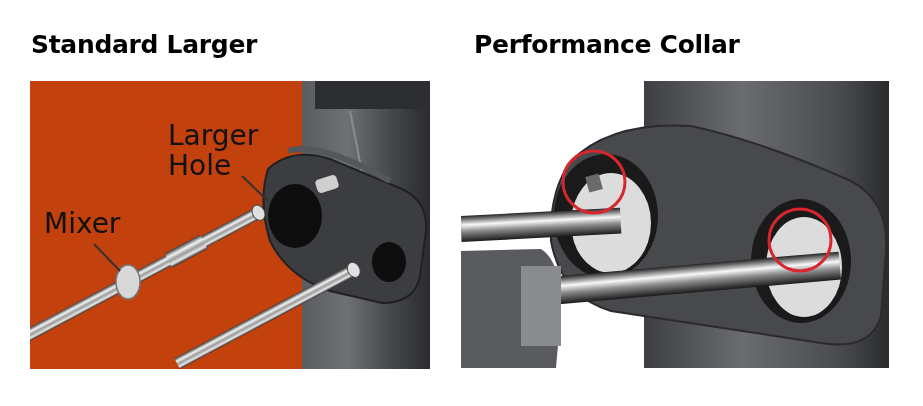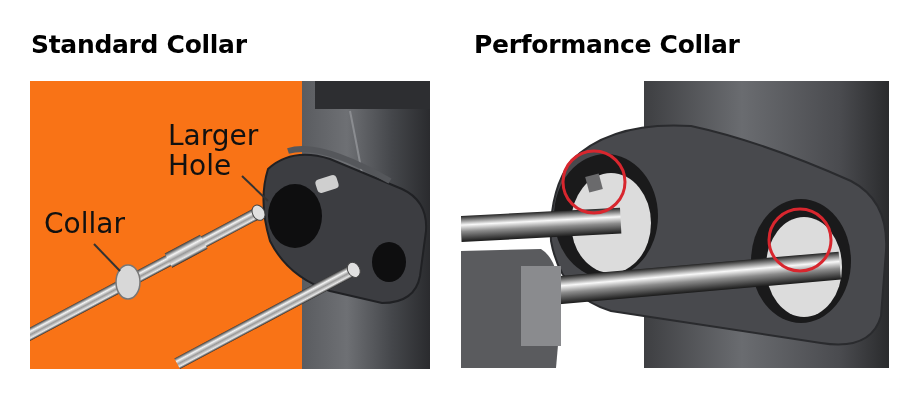--- a/index.html
+++ b/index.html
@@ -5,24 +5,24 @@
   html, body { margin: 0; padding: 0; background: #ffffff; }
   body { width: 923px; height: 406px; position: relative; overflow: hidden; font-family: "DejaVu Sans", sans-serif; }
   .title { position: absolute; top: 30px; font-weight: bold; font-size: 25px; color: #000; letter-spacing: -0.3px; }
   .panel { position: absolute; overflow: hidden; }
   .label { position: absolute; font-size: 28px; color: #111; line-height: 30px; font-family: "DejaVu Sans", sans-serif; }
   svg { display: block; }
 </style>
 </head>
 <body>
 
-<div class="title" style="left:31px;">Standard Collar</div>
+<div class="title" style="left:31px;">Standard Larger</div>
 <div class="title" style="left:474px;">Performance Collar</div>
 
-<div class="panel" style="left:30px; top:81px; width:400px; height:288px; background:#f97316;">
+<div class="panel" style="left:30px; top:81px; width:400px; height:288px; background:#c2410c;">
   <svg width="400" height="288" viewBox="0 0 400 288">
     <defs>
       <linearGradient id="bodyG" x1="0" x2="1" y1="0" y2="0">
         <stop offset="0" stop-color="#5a5c60"></stop>
         <stop offset="0.35" stop-color="#6e7074"></stop>
         <stop offset="0.7" stop-color="#45474b"></stop>
         <stop offset="1" stop-color="#2a2b2e"></stop>
       </linearGradient>
       <linearGradient id="rodG" x1="0" x2="0" y1="0" y2="1">
         <stop offset="0" stop-color="#3a3a3a"></stop>
@@ -58,21 +58,21 @@
       <ellipse cx="350" cy="282" rx="6" ry="8" fill="#e0e0e0" stroke="#444" stroke-width="1"></ellipse>
     </g>
 
     <line x1="212" y1="95" x2="238" y2="120" stroke="#333" stroke-width="2"></line>
     <line x1="64" y1="163" x2="90" y2="190" stroke="#333" stroke-width="2"></line>
   </svg>
   <div class="label" style="left:138px; top:40px;">
     <div>Larger</div>
     <div>Hole</div>
   </div>
-  <div class="label" style="left:14px; top:128px;">Collar</div>
+  <div class="label" style="left:14px; top:128px;">Mixer</div>
 </div>
 
 <div class="panel" style="left:461px; top:81px; width:428px; height:287px; background:#ffffff;">
   <svg width="428" height="287" viewBox="0 0 428 287">
     <defs>
       <linearGradient id="body2" x1="0" x2="1" y1="0" y2="0">
         <stop offset="0" stop-color="#3e3f42"></stop>
         <stop offset="0.4" stop-color="#6a6c70"></stop>
         <stop offset="0.8" stop-color="#4a4b4f"></stop>
         <stop offset="1" stop-color="#2a2b2d"></stop>

